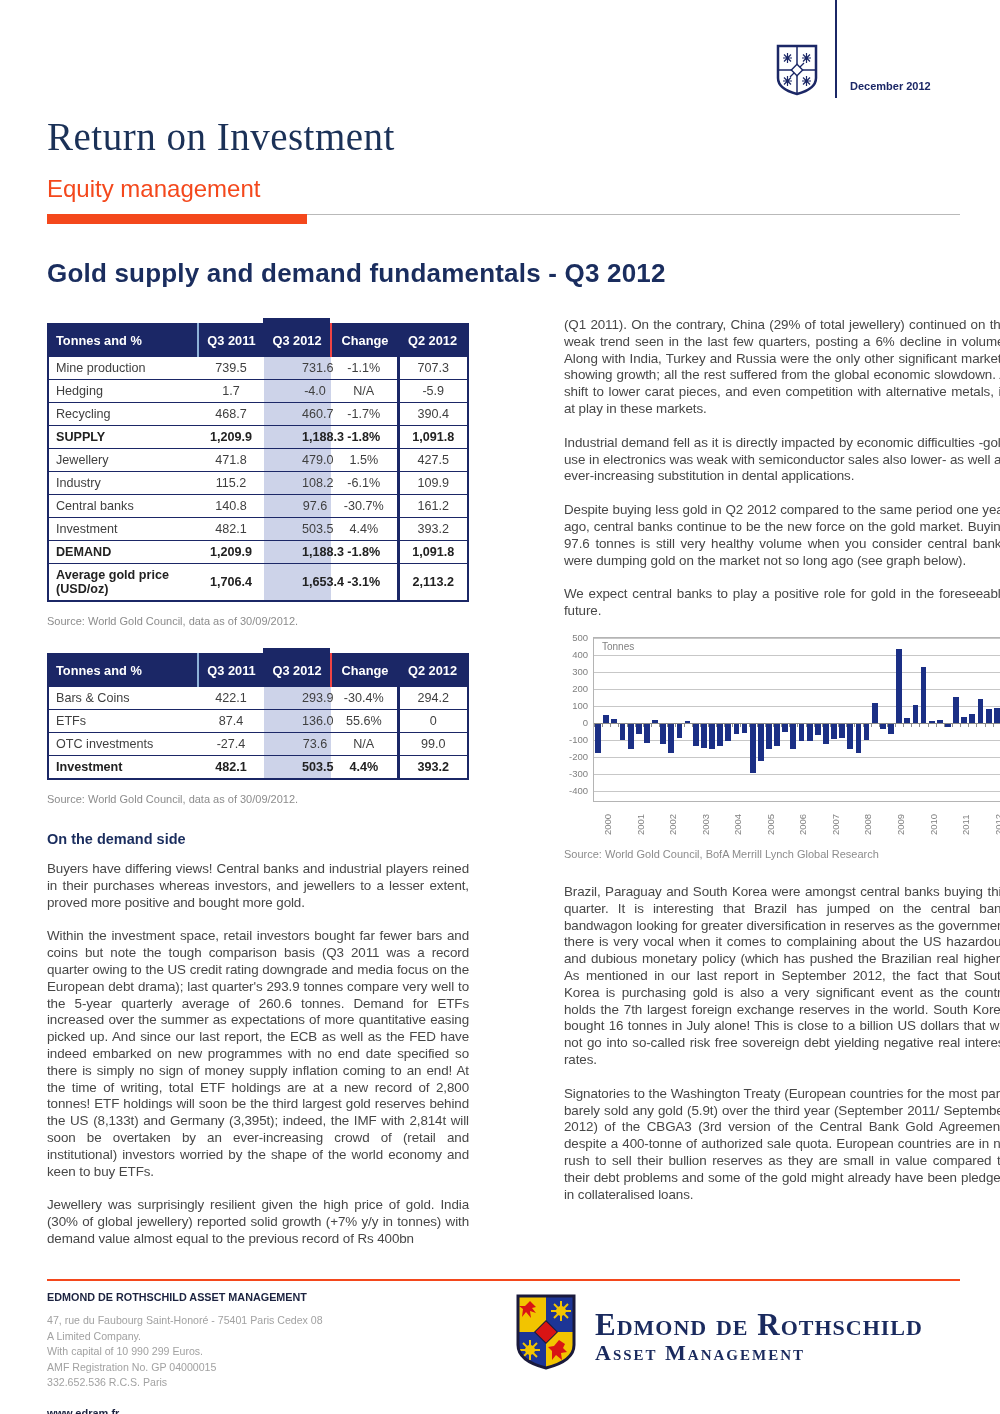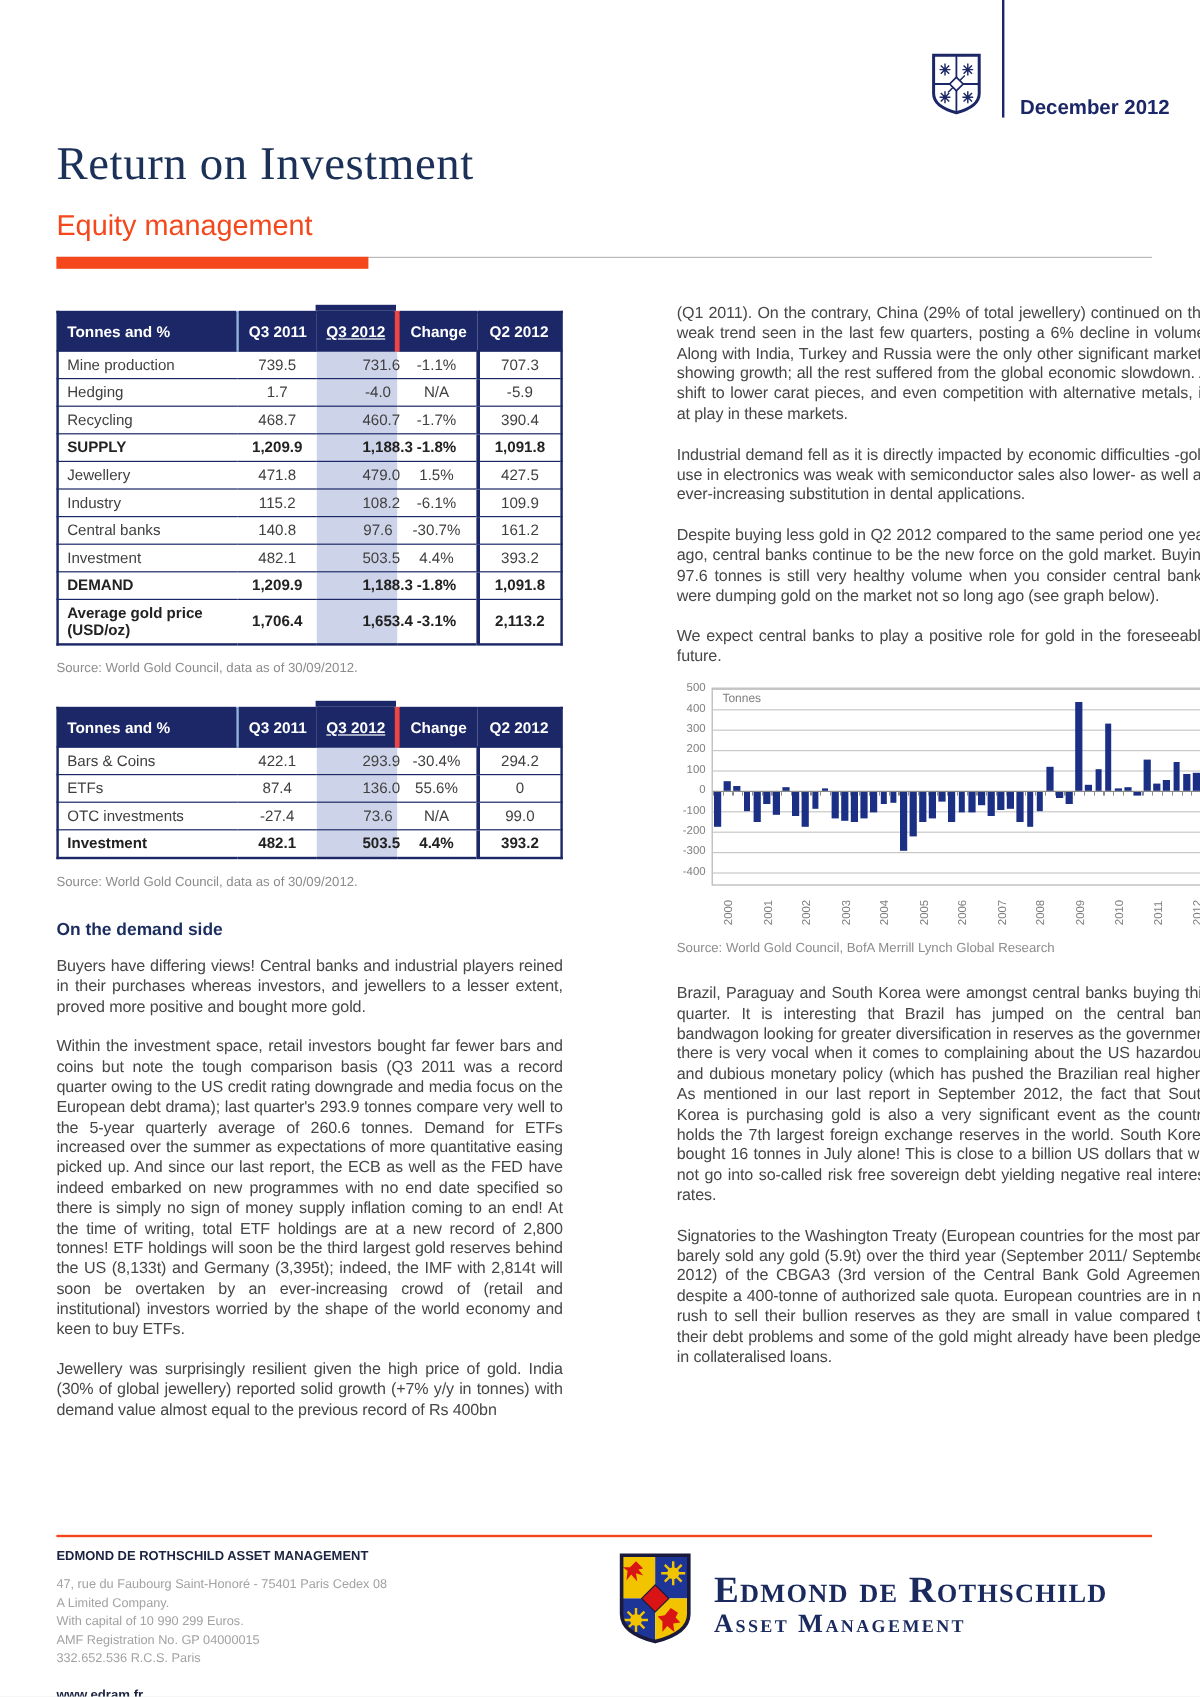--- a/index.html
+++ b/index.html
@@ -2,21 +2,21 @@
 <html><head>
 <meta charset="utf-8">
 <style>
   html,body{margin:0;padding:0;background:#e8e8e8;}
   .page{position:relative;width:1000px;height:1414px;margin:0 auto;background:#ffffff;
         font-family:"Liberation Sans",sans-serif;color:#474747;overflow:hidden;}
 
   
   .mast-line{position:absolute;left:835px;top:0;width:2px;height:98px;background:#1b2766;}
   .mast-shield{position:absolute;left:776px;top:44px;}
-  .mast-date{position:absolute;left:850px;top:80px;font-size:17px;font-weight:bold;color:#1b2766;}
+  .mast-date{position:absolute;left:850px;top:80px;font-size:11px;font-weight:bold;color:#1b2766;}
 
   .content{position:absolute;left:47px;top:114px;width:913px;}
   .doc-title{font-family:"Liberation Serif",serif;font-weight:400;font-size:39px;color:#1b3157;margin:0;letter-spacing:.5px;}
   .doc-subtitle{font-size:24px;color:#f4481c;margin-top:16px;font-weight:400;}
   .rule-row{position:relative;height:11px;margin-top:11px;}
   .rule-gray{position:absolute;left:0;right:0;top:0;height:1px;background:#b9b9b9;}
   .rule-orange{position:absolute;left:0;top:0;width:260px;height:10px;background:#f4481c;}
   .section-title{font-size:26px;color:#1a2d5e;font-weight:600;margin-top:33px;letter-spacing:.2px;}
 
   
@@ -26,21 +26,21 @@
   p{margin:0 0 17px 0;font-size:13.4px;line-height:16.8px;text-align:justify;letter-spacing:-.1px;}
 
   
   .twrap{position:relative;margin-top:6px;}
   .twrap .tab{position:absolute;top:-5px;left:216px;width:67px;height:5px;background:#1b2766;}
   table.dtable{border-collapse:collapse;width:420px;table-layout:fixed;
                border:2px solid #1b2766;font-size:12.6px;color:#3f3f3f;}
   table.dtable th{background:#1b2766;color:#ffffff;font-weight:bold;text-align:center;
                   padding:8px 3px;font-size:12.8px;}
   table.dtable th.lbl{text-align:left;padding-left:7px;border-right:2px solid #8fb2d8;}
-  table.dtable th:nth-child(3){border-right:4px solid #ef4444;text-decoration:underline;}
+  table.dtable th:nth-child(3){border-right:2px solid #ef4444;}
   table.dtable td{border-top:1px solid #1b2766;text-align:center;padding:4px 3px;}
   table.dtable td.lbl{text-align:left;padding-left:7px;}
   table.dtable td.hl{background:#cdd3e9;padding-left:38px;}
   table.dtable td.q2{border-left:3px solid #1b2766;}
   table.dtable tr.bold td{font-weight:bold;color:#222;}
   .src{font-size:11px;color:#8c8c8c;margin:13px 0 26px 0;}
 
   .demand-head{font-size:14.5px;font-weight:bold;color:#1a2d5e;margin:2px 0 14px 0;}
 
   
@@ -100,20 +100,21 @@
   </div>
   <div class="mast-date">December 2012</div>
 
   <div class="content">
     <h1 class="doc-title">Return on Investment</h1>
     <div class="doc-subtitle">Equity management</div>
     <div class="rule-row">
       <div class="rule-gray"></div>
       <div class="rule-orange"></div>
     </div>
+    <div class="section-title">Gold supply and demand fundamentals - Q3 2012</div>
 
     <div class="cols">
 
       <div class="col-left">
         <div class="twrap" id="table1-wrap">
           <div class="tab"></div>
         <table class="dtable">
               <colgroup>
                 <col style="width: 150px;">
                 <col style="width: 66px;">

